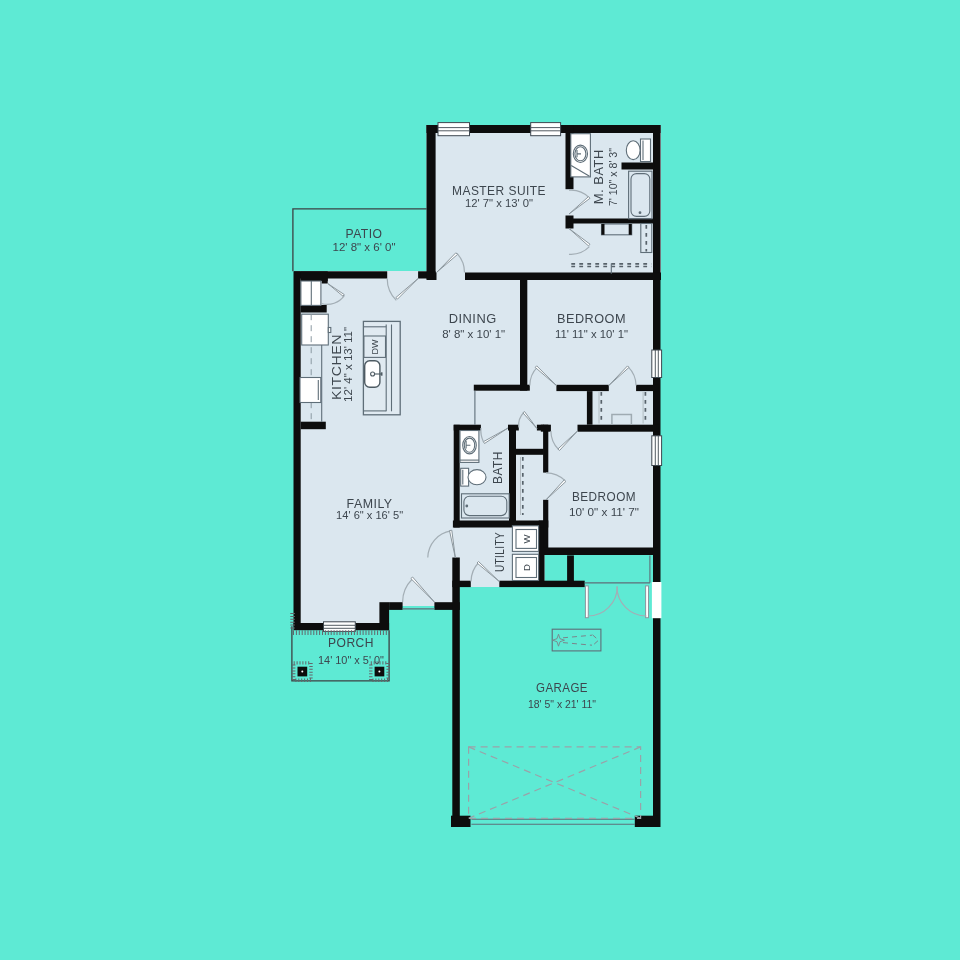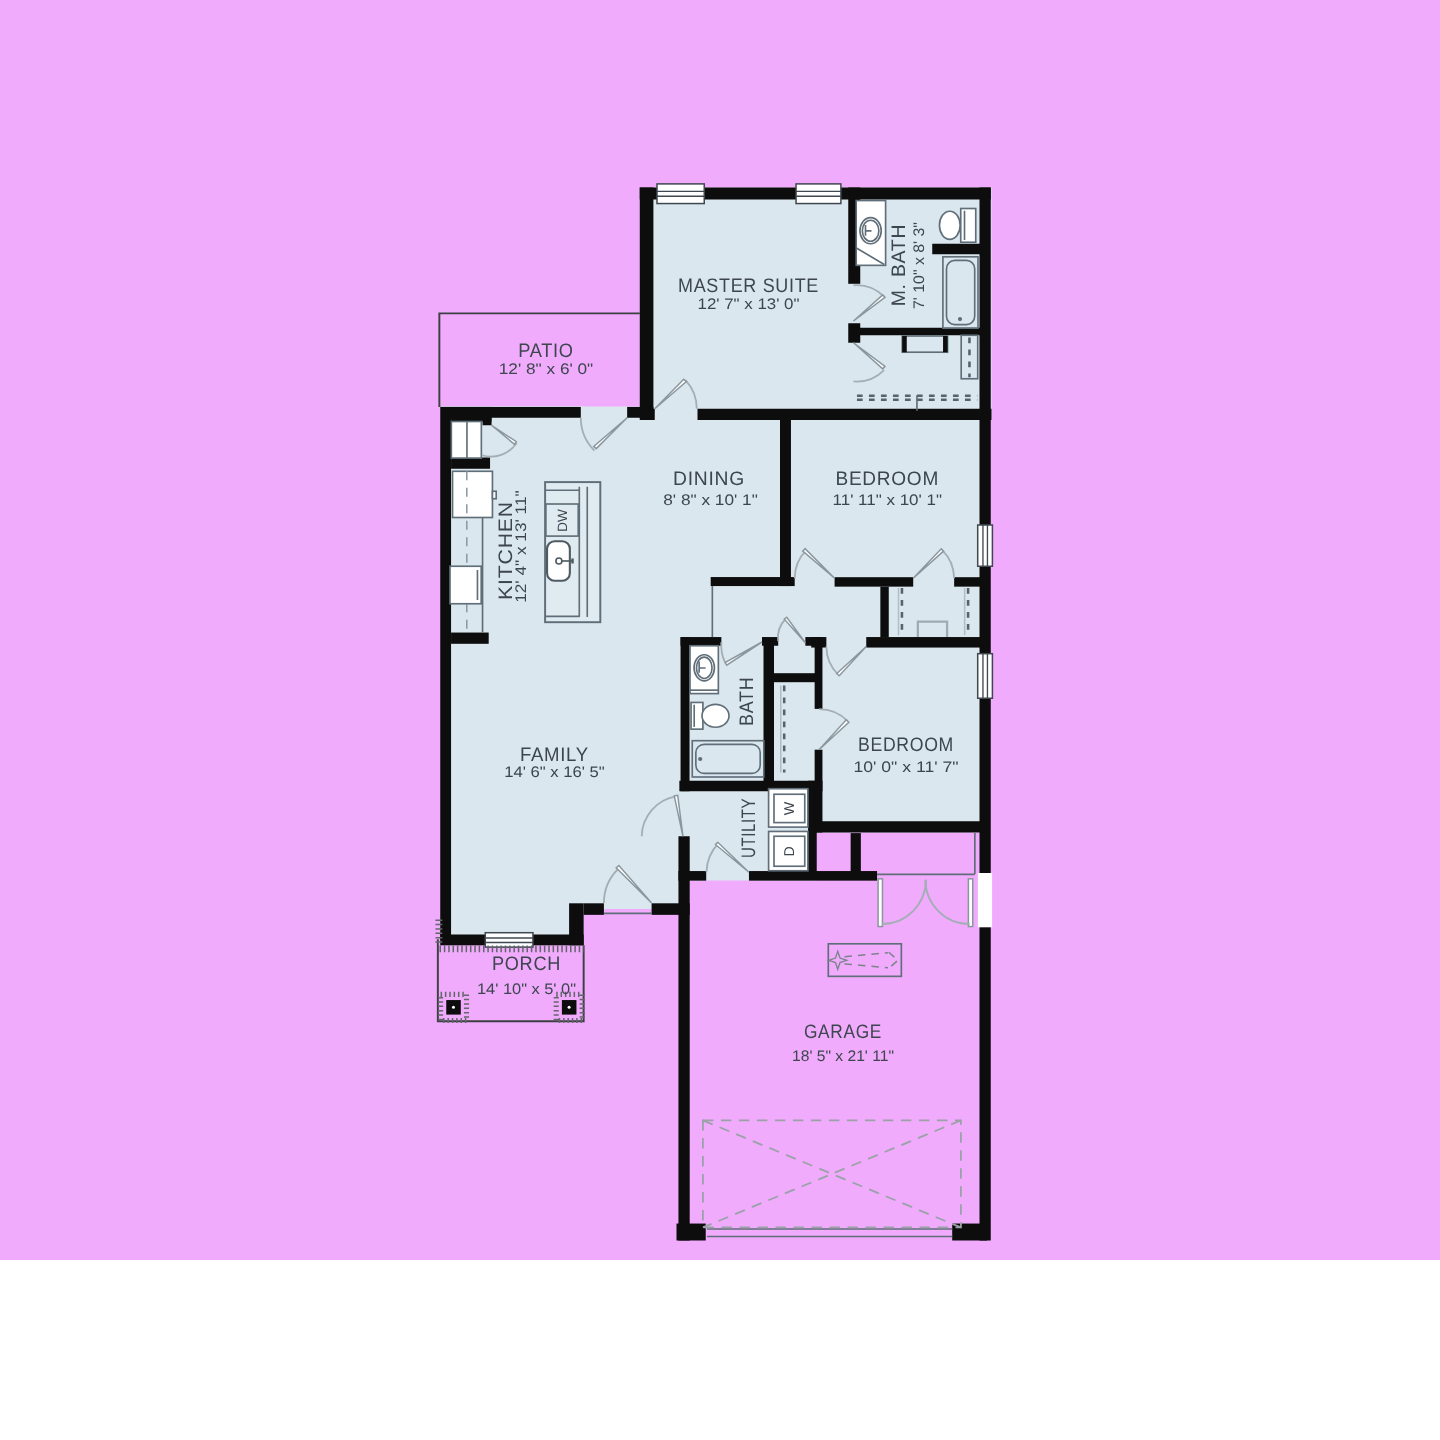--- a/index.html
+++ b/index.html
@@ -1,17 +1,17 @@
 <!DOCTYPE html>
 <html><head>
 <meta charset="utf-8">
 <title>Floorplan</title>
 <style>
   html,body{margin:0;padding:0;background:#ffffff;}
-  .page{width:960px;height:840px;position:relative;background:#f0abfc;overflow:hidden;}
+  .page{width:960px;height:960px;position:relative;background:#5eead4;overflow:hidden;}
   svg{position:absolute;left:0;top:0;}
   text{font-family:"Liberation Sans",sans-serif;fill:#3d464e;}
   .nm{font-size:13px;letter-spacing:0.5px;}
   .dm{font-size:10.2px;}
   .w{fill:#0d0d0d;}
   .fx{fill:#ffffff;stroke:#5f6e78;stroke-width:1.1;}
   .fxl{stroke:#5f6e78;stroke-width:1.1;fill:none;}
   .arc{stroke:#a3aeb5;stroke-width:1.2;fill:none;}
   .leaf{fill:#ffffff;stroke:#8b979e;stroke-width:1;}
   .dsh{stroke:#57626a;stroke-width:1.7;fill:none;stroke-dasharray:3.8 4.2;}

